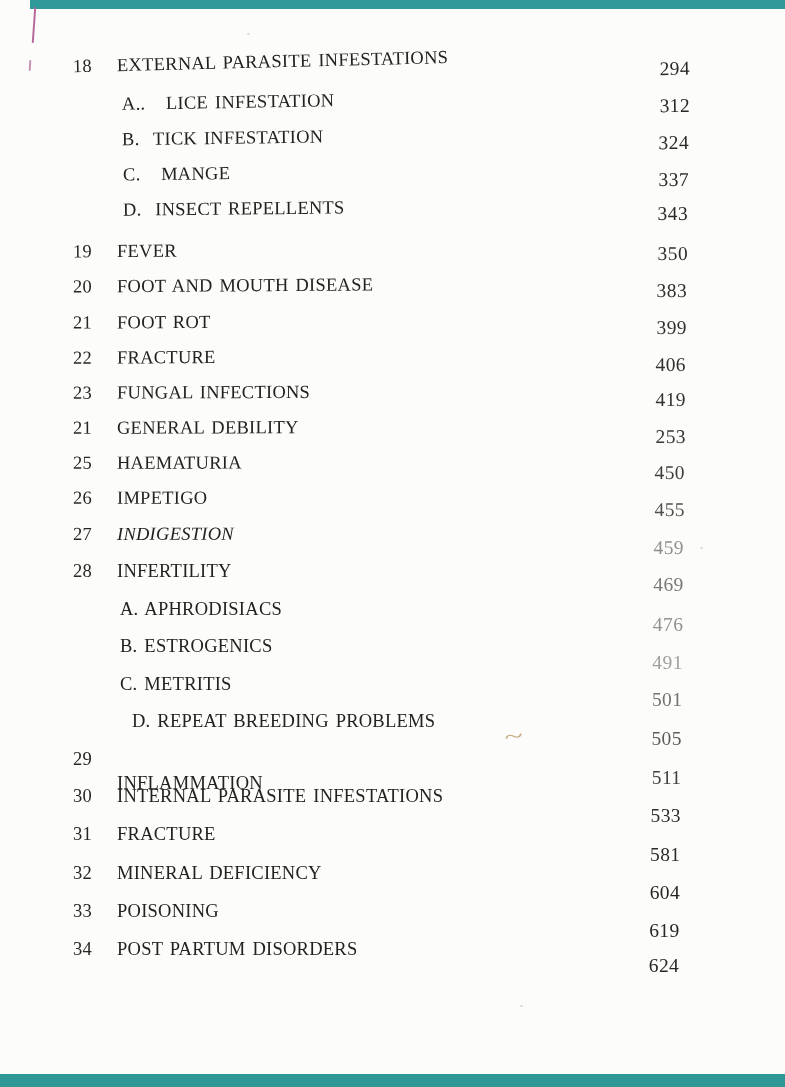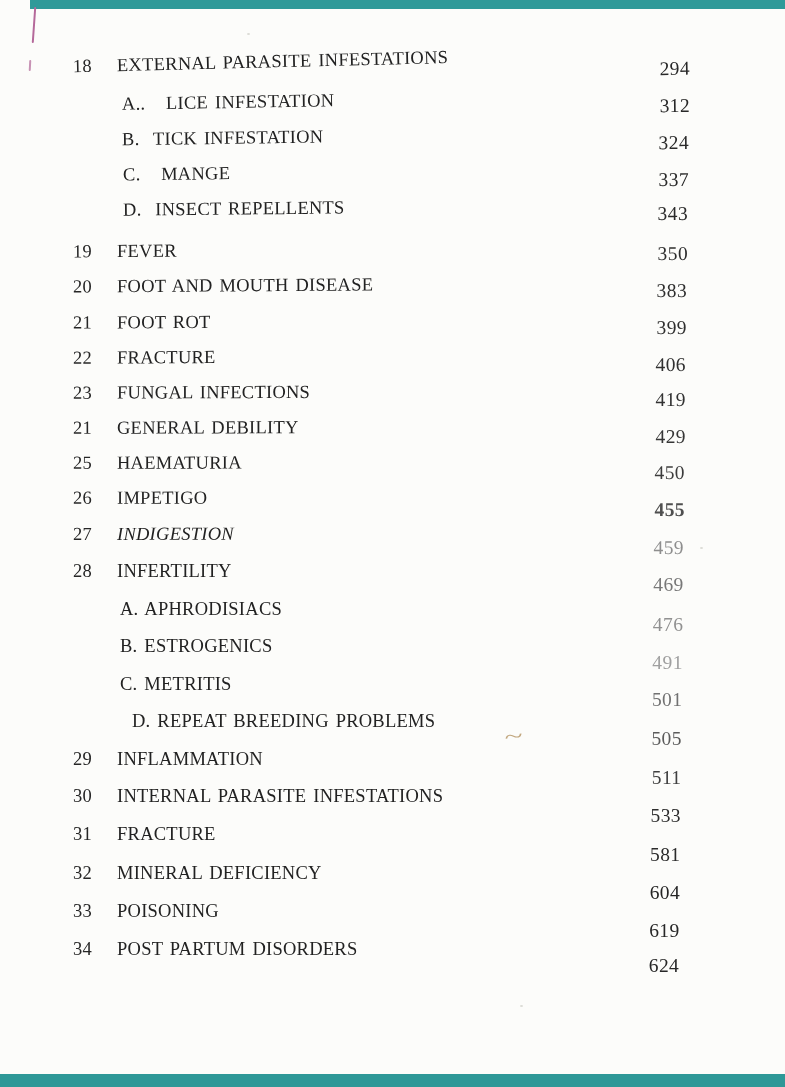--- a/index.html
+++ b/index.html
@@ -114,21 +114,21 @@
         <span class="title" style="left: 120px;">B. ESTROGENICS</span>
       </div>
       <div class="row" style="top: 674px; transform: rotate(0deg);">
         <span class="title" style="left: 120px;">C. METRITIS</span>
       </div>
       <div class="row" style="top: 711px; transform: rotate(0deg);">
         <span class="title" style="left: 132px;">D. REPEAT BREEDING PROBLEMS</span>
       </div>
       <div class="row" style="top: 749px; transform: rotate(0deg);">
         <span class="no">29</span>
-        <span class="title" style="left: 117px;">INFLAMMATION</span>
+        <span class="title" style="left: 117px; margin-top: 24px;">INFLAMMATION</span>
       </div>
       <div class="row" style="top: 786px; transform: rotate(0deg);">
         <span class="no">30</span>
         <span class="title" style="left: 117px;">INTERNAL PARASITE INFESTATIONS</span>
       </div>
       <div class="row" style="top: 824px; transform: rotate(0deg);">
         <span class="no">31</span>
         <span class="title" style="left: 117px;">FRACTURE</span>
       </div>
       <div class="row" style="top: 863px; transform: rotate(0deg);">
@@ -147,23 +147,23 @@
 <span class="pnum" style="top: 58px; left: 652px; color: rgb(40, 40, 40); transform: rotate(-1.12deg);">294</span>
     <span class="pnum" style="top: 95px; left: 651.5px; color: rgb(40, 40, 40); transform: rotate(-0.8deg);">312</span>
     <span class="pnum" style="top: 132px; left: 651.1px; color: rgb(42, 42, 42); transform: rotate(-0.64deg);">324</span>
     <span class="pnum" style="top: 169px; left: 650.6px; color: rgb(42, 42, 42); transform: rotate(-0.56deg);">337</span>
     <span class="pnum" style="top: 203px; left: 650.2px; color: rgb(42, 42, 42); transform: rotate(-0.48deg);">343</span>
     <span class="pnum" style="top: 243px; left: 649.8px; color: rgb(44, 44, 44); transform: rotate(-0.36deg);">350</span>
     <span class="pnum" style="top: 280px; left: 649.3px; color: rgb(46, 46, 46); transform: rotate(-0.32deg);">383</span>
     <span class="pnum" style="top: 317px; left: 648.9px; color: rgb(46, 46, 46); transform: rotate(-0.24deg);">399</span>
     <span class="pnum" style="top: 354px; left: 648.4px; color: rgb(48, 48, 48); transform: rotate(-0.2deg);">406</span>
     <span class="pnum" style="top: 389px; left: 648px; color: rgb(50, 50, 50); transform: rotate(-0.16deg);">419</span>
-    <span class="pnum" style="top: 426px; left: 647.5px; color: rgb(54, 54, 54); transform: rotate(-0.12deg);">429</span>
+    <span class="pnum" style="top: 426px; left: 647.5px; color: rgb(54, 54, 54); transform: rotate(-0.12deg);">253</span>
     <span class="pnum" style="top: 462px; left: 647px; color: rgb(60, 60, 60); transform: rotate(-0.08deg);">450</span>
-    <span class="pnum" style="top: 499px; left: 646.6px; color: rgb(79, 79, 79); transform: rotate(-0.08deg); font-weight: bold;">455</span>
+    <span class="pnum" style="top: 499px; left: 646.6px; color: rgb(79, 79, 79); transform: rotate(-0.08deg);">455</span>
     <span class="pnum" style="top: 537px; left: 646.1px; color: rgb(142, 142, 142); transform: rotate(-0.04deg);">459</span>
     <span class="pnum" style="top: 574px; left: 645.7px; color: rgb(120, 120, 120); transform: rotate(0deg);">469</span>
     <span class="pnum" style="top: 614px; left: 645.3px; color: rgb(145, 145, 145); transform: rotate(0deg);">476</span>
     <span class="pnum" style="top: 652px; left: 644.8px; color: rgb(160, 160, 160); transform: rotate(0deg);">491</span>
     <span class="pnum" style="top: 689px; left: 644.4px; color: rgb(113, 113, 113); transform: rotate(0deg);">501</span>
     <span class="pnum" style="top: 728px; left: 643.9px; color: rgb(92, 92, 92); transform: rotate(0deg);">505</span>
     <span class="pnum" style="top: 767px; left: 643.5px; color: rgb(64, 64, 64); transform: rotate(0deg);">511</span>
     <span class="pnum" style="top: 805px; left: 643px; color: rgb(45, 45, 45); transform: rotate(0deg);">533</span>
     <span class="pnum" style="top: 844px; left: 642.5px; color: rgb(43, 43, 43); transform: rotate(0deg);">581</span>
     <span class="pnum" style="top: 882px; left: 642.1px; color: rgb(36, 36, 36); transform: rotate(0deg);">604</span>

